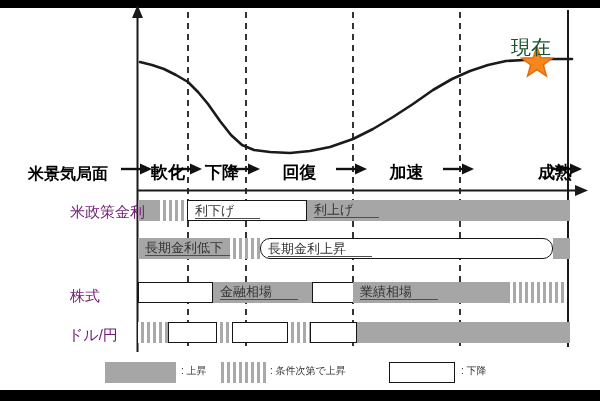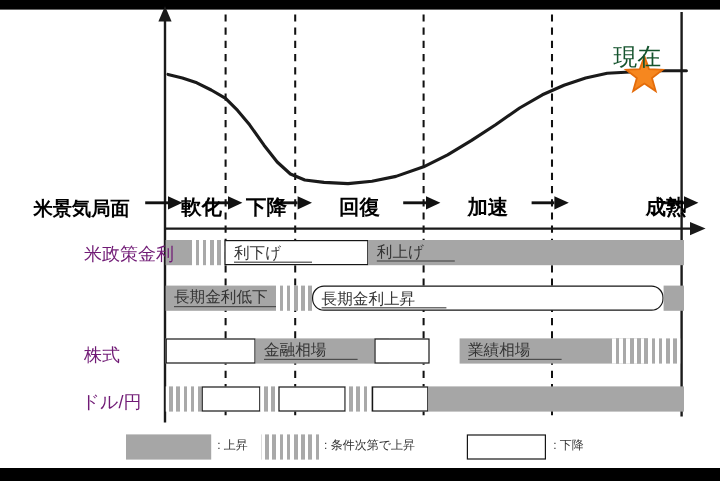--- a/index.html
+++ b/index.html
@@ -93,21 +93,21 @@
       <div class="bar-seg seg-striped" style="left: 230px; top: 238px; width: 30px;"></div>
       <div class="bar-seg seg-white" style="left: 260px; top: 238px; width: 293px; border-radius: 10px;">
         <span class="bar-label">長期金利上昇</span>
       </div>
       <div class="bar-seg seg-gray" style="left: 553px; top: 238px; width: 17px;"></div>
       <div class="bar-seg seg-white" style="left: 138px; top: 282px; width: 75px;"></div>
       <div class="bar-seg seg-gray" style="left: 213px; top: 282px; width: 111px;">
         <span class="bar-label">金融相場</span>
       </div>
       <div class="bar-seg seg-white" style="left: 312px; top: 282px; width: 41px;"></div>
-      <div class="bar-seg seg-gray" style="left: 353px; top: 282px; width: 157px; margin-left: 30px;">
+      <div class="bar-seg seg-gray" style="left: 353px; top: 282px; width: 157px;">
         <span class="bar-label">業績相場</span>
       </div>
       <div class="bar-seg seg-striped" style="left: 510px; top: 282px; width: 57px;"></div>
       <div class="bar-seg seg-striped" style="left: 138px; top: 322px; width: 30px;"></div>
       <div class="bar-seg seg-white" style="left: 168px; top: 322px; width: 49px;"></div>
       <div class="bar-seg seg-striped" style="left: 217px; top: 322px; width: 15px;"></div>
       <div class="bar-seg seg-white" style="left: 232px; top: 322px; width: 56px;"></div>
       <div class="bar-seg seg-striped" style="left: 288px; top: 322px; width: 22px;"></div>
       <div class="bar-seg seg-white" style="left: 310px; top: 322px; width: 47px;"></div>
       <div class="bar-seg seg-gray" style="left: 357px; top: 322px; width: 213px;"></div>

